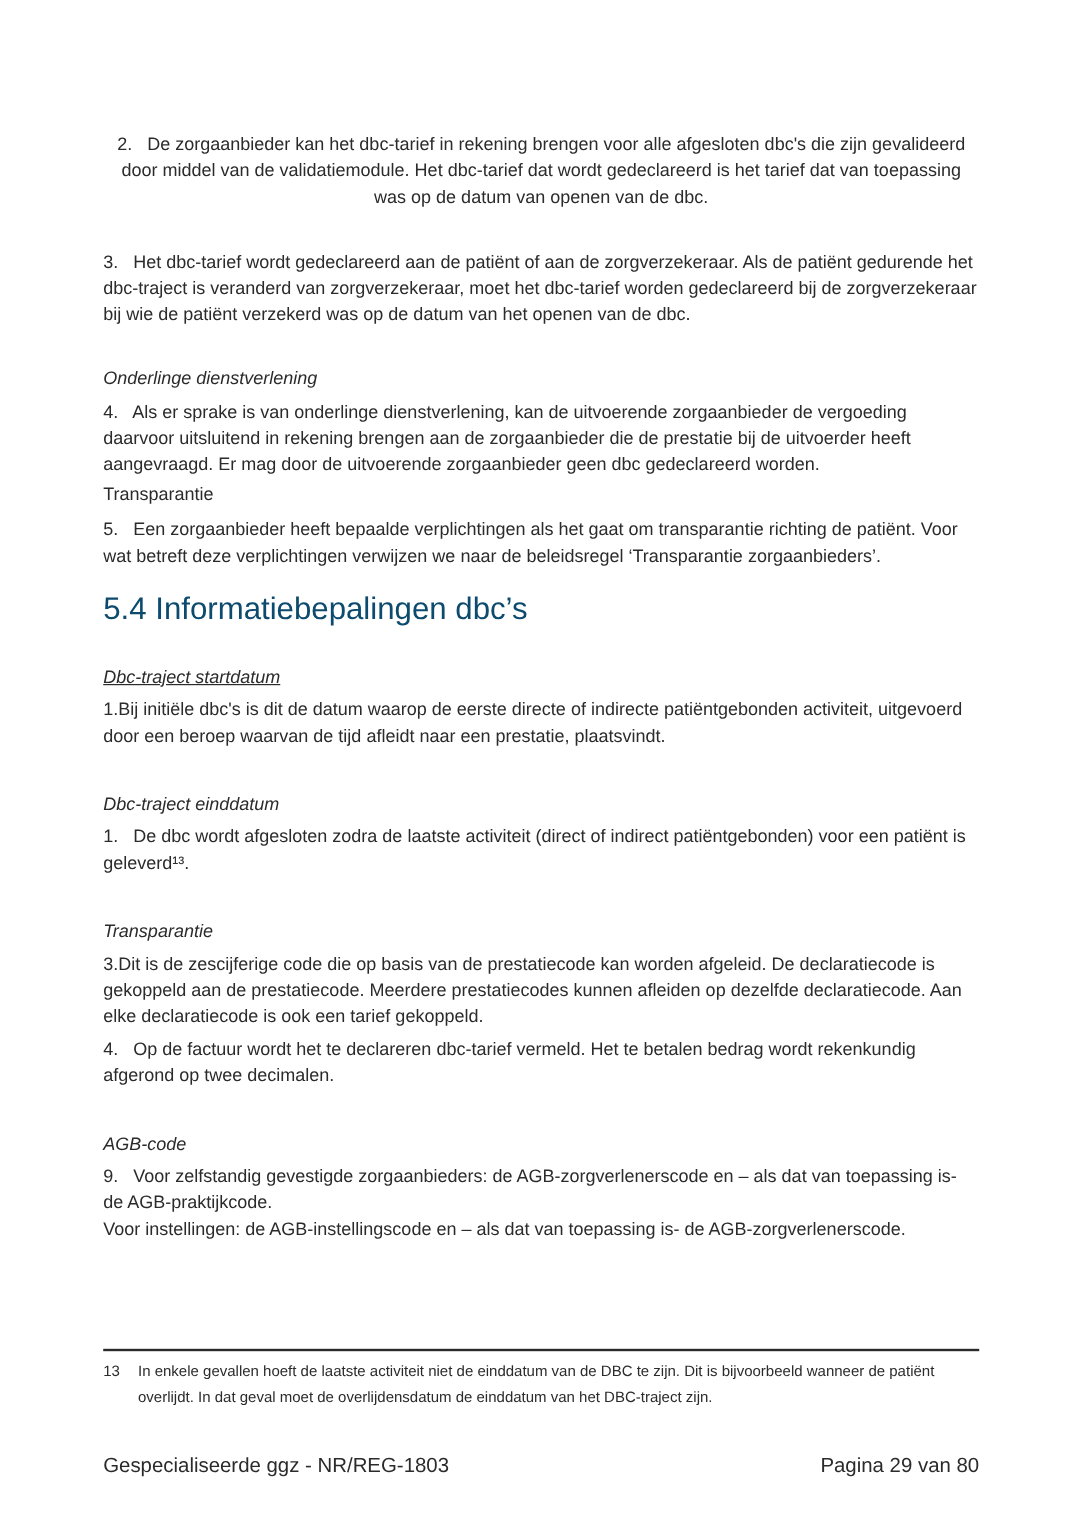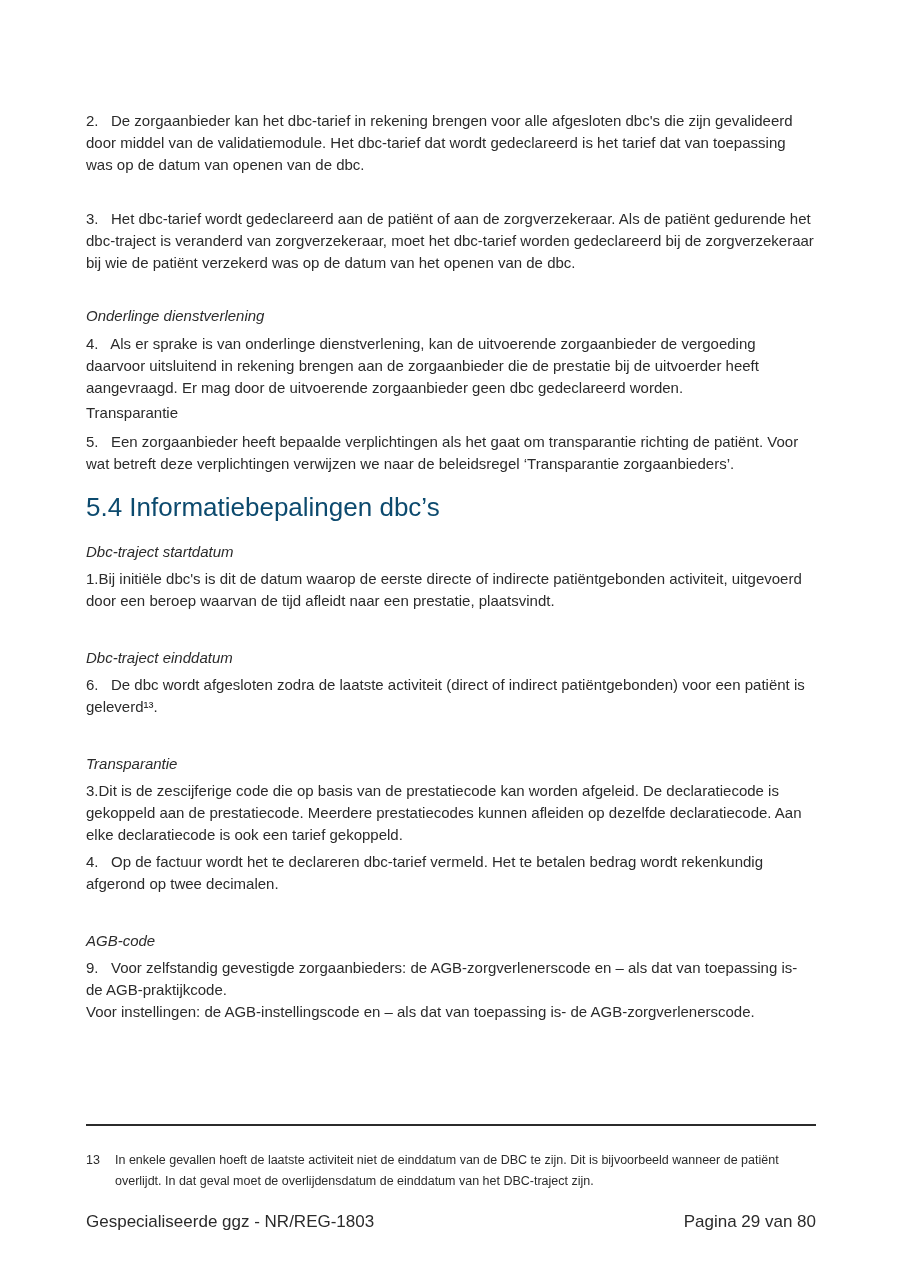--- a/index.html
+++ b/index.html
@@ -33,46 +33,46 @@
     font-size: 15px;
     line-height: 22px;
   }
   .section-heading {
     font-size: 26px;
     line-height: 32px;
     font-weight: 400;
     color: #0c4a6e;
   }
   
-  .mt-p2            { margin-top: 110px; }
+  .mt-p2            { margin-top: 110px; text-align: center; }
   .mt-p3            { margin-top: 32px; }
   .mt-onderlinge    { margin-top: 31px; }
   .mt-p4            { margin-top: 6px; }
   .mt-transparantie { margin-top: 3px; }
   .mt-p5            { margin-top: 7px; }
   .mt-heading       { margin-top: 16px; }
-  .mt-label-first   { margin-top: 18px; }
+  .mt-label-first   { margin-top: 31px; text-decoration: underline; }
   .mt-after-label   { margin-top: 5px; }
   .mt-label         { margin-top: 35px; }
   .mt-label-sm      { margin-top: 32px; }
 
   .footnote-area {
     position: absolute;
     left: 86px;
     top: 1124px;
     width: 730px;
   }
   .footnote-rule {
     border: none;
     border-top: 2px solid #2b2b2b;
     width: 100%;
   }
   .footnote-row {
     display: flex;
-    margin-top: 24px;
+    margin-top: 7px;
     font-size: 12.5px;
     line-height: 21px;
   }
   .footnote-marker {
     flex: 0 0 29px;
   }
   .footnote-text {
     flex: 1;
   }
   .page-footer {
@@ -104,21 +104,21 @@
     <p class="label-plain mt-transparantie">Transparantie</p>
 
     <p class="para mt-p5">5.   Een zorgaanbieder heeft bepaalde verplichtingen als het gaat om transparantie richting de patiënt. Voor wat betreft deze verplichtingen verwijzen we naar de beleidsregel ‘Transparantie zorgaanbieders’.</p>
 
     <h2 class="section-heading mt-heading">5.4 Informatiebepalingen dbc’s</h2>
 
     <p class="label-italic mt-label-first">Dbc-traject startdatum</p>
     <p class="para mt-after-label">1.Bij initiële dbc's is dit de datum waarop de eerste directe of indirecte patiëntgebonden activiteit, uitgevoerd door een beroep waarvan de tijd afleidt naar een prestatie, plaatsvindt.</p>
 
     <p class="label-italic mt-label">Dbc-traject einddatum</p>
-    <p class="para mt-after-label">6.   De dbc wordt afgesloten zodra de laatste activiteit (direct of indirect patiëntgebonden) voor een patiënt is geleverd¹³.</p>
+    <p class="para mt-after-label">1.   De dbc wordt afgesloten zodra de laatste activiteit (direct of indirect patiëntgebonden) voor een patiënt is geleverd¹³.</p>
 
     <p class="label-italic mt-label">Transparantie</p>
     <p class="para mt-after-label">3.Dit is de zescijferige code die op basis van de prestatiecode kan worden afgeleid. De declaratiecode is gekoppeld aan de prestatiecode. Meerdere prestatiecodes kunnen afleiden op dezelfde declaratiecode. Aan elke declaratiecode is ook een tarief gekoppeld.</p>
 
     <p class="para mt-after-label">4.   Op de factuur wordt het te declareren dbc-tarief vermeld. Het te betalen bedrag wordt rekenkundig afgerond op twee decimalen.</p>
 
     <p class="label-italic mt-label">AGB-code</p>
     <p class="para mt-after-label">9.   Voor zelfstandig gevestigde zorgaanbieders: de AGB-zorgverlenerscode en – als dat van toepassing is- de AGB-praktijkcode.
 Voor instellingen: de AGB-instellingscode en – als dat van toepassing is- de AGB-zorgverlenerscode.</p>
 

